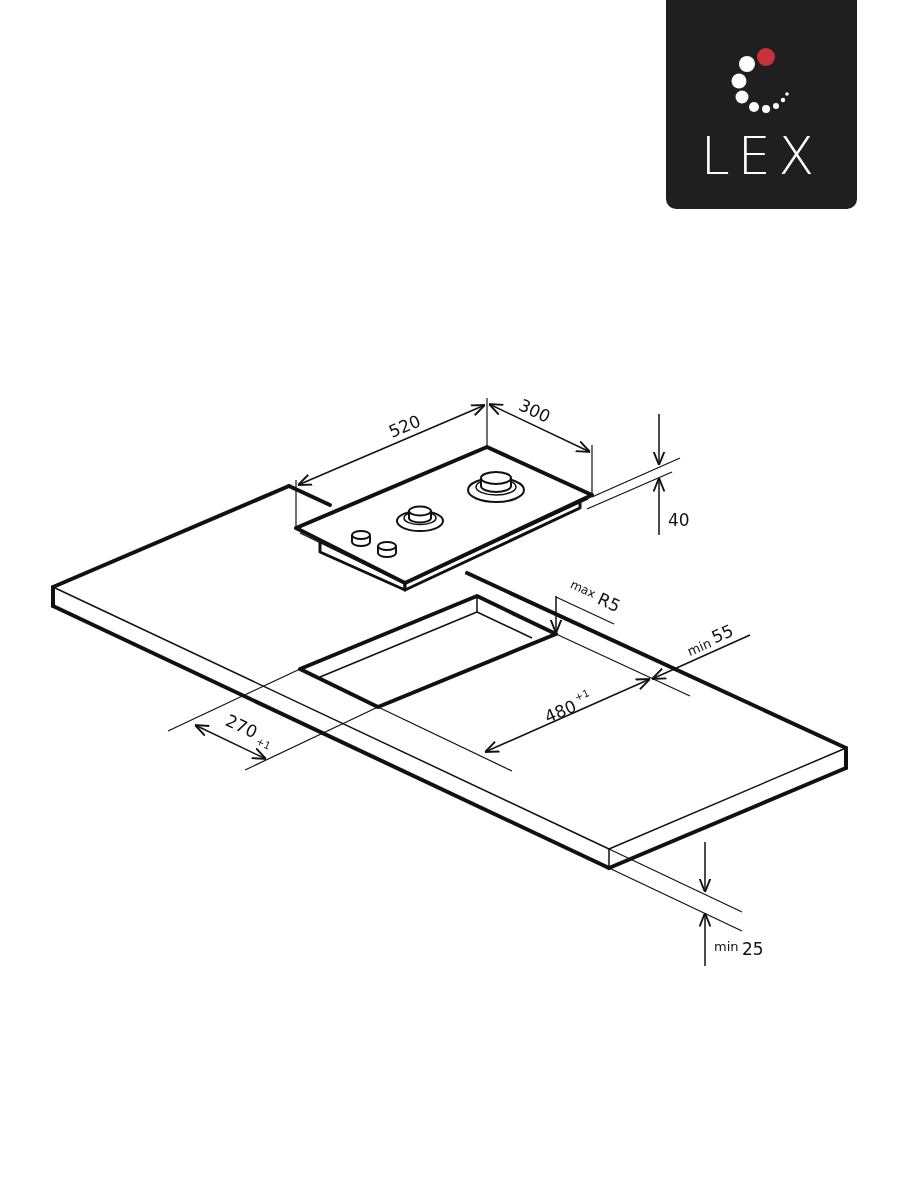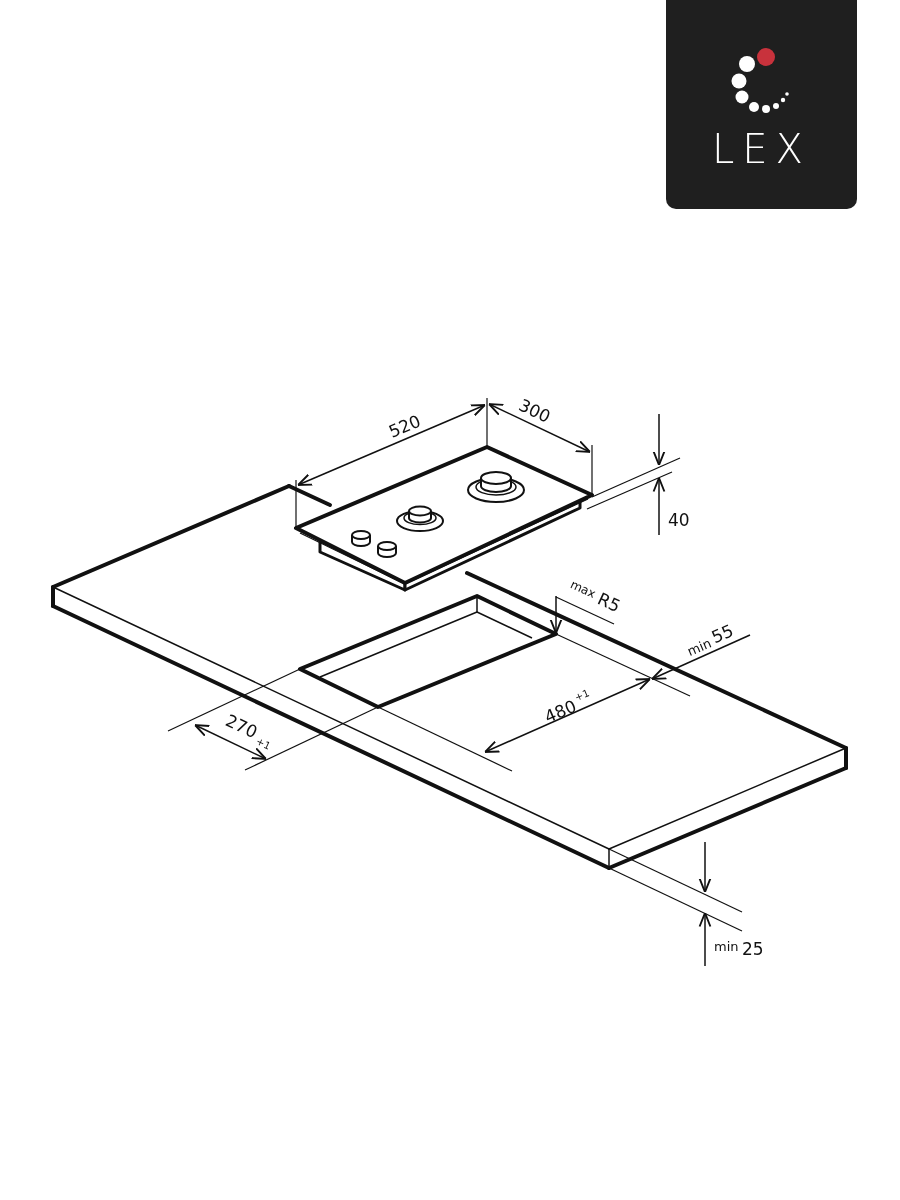--- a/index.html
+++ b/index.html
@@ -2,21 +2,21 @@
 <html><head>
 <meta charset="utf-8">
 <style>
   html, body { margin: 0; padding: 0; background: #ffffff; }
   body { width: 900px; height: 1200px; position: relative; overflow: hidden;
          font-family: "DejaVu Sans", sans-serif; }
   .logo { position: absolute; left: 666px; top: 0; width: 191px; height: 209px;
           background: #1f1f1f; border-radius: 0 0 10px 10px; }
   .logo svg { position: absolute; left: 0; top: 0; }
   .logo-text { position: absolute; left: 0; top: 126px; width: 191px; text-align: center;
-               color: #ffffff; font-family: "DejaVu Sans", sans-serif; font-size: 40px;
+               color: #ffffff; font-family: "DejaVu Sans", sans-serif; font-size: 52px;
                font-weight: 300; letter-spacing: 8px; }
   #drawing { position: absolute; left: 0; top: 0; }
   .lbl { font-family: "DejaVu Sans", sans-serif; fill: #111; }
 </style>
 </head>
 <body>
 
 <div class="logo">
   <svg width="191" height="209">
     <circle cx="100" cy="57" r="9" fill="#c8323c"></circle>

